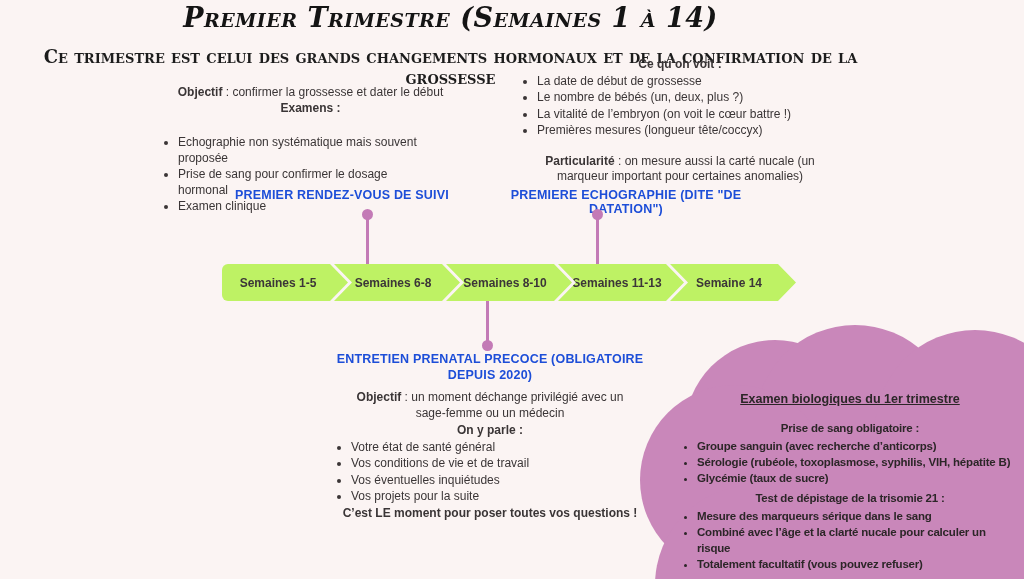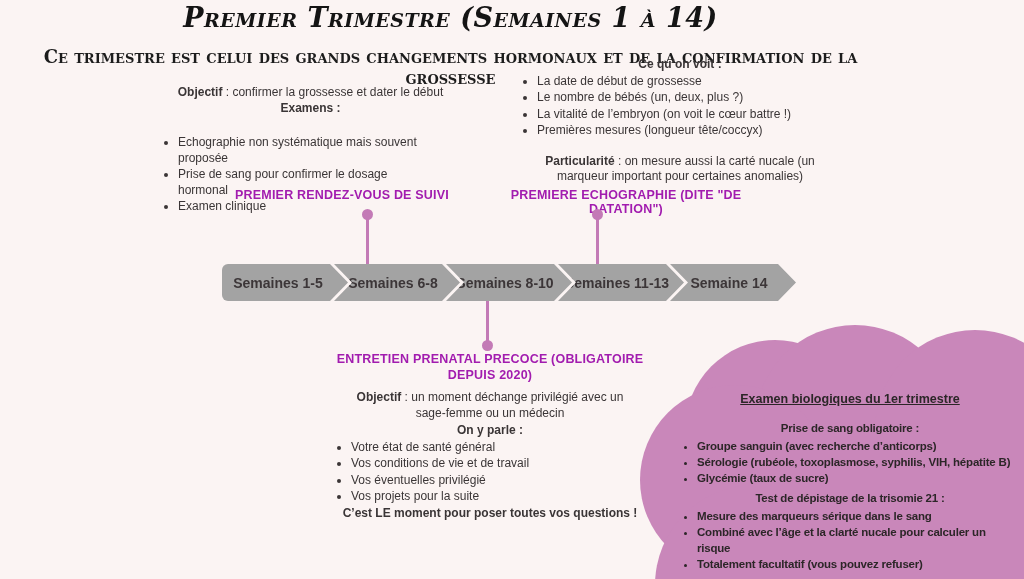--- a/index.html
+++ b/index.html
@@ -26,41 +26,41 @@
     font-family:"DejaVu Serif", serif;
     font-weight:bold;
     font-variant-caps:small-caps; font-variant:small-caps;
     font-size:18px; line-height:21px; letter-spacing:0; color:#1c1c1c;margin-top:13px;
   }
 
   
   .txt   { font-size:12px; line-height:15.5px; }
   .b     { font-weight:bold; }
   .center{ text-align:center; }
-  .caps-title { font-size:12.5px; font-weight:bold; letter-spacing:.2px; color:#a21caf; }
+  .caps-title { font-size:12.5px; font-weight:bold; letter-spacing:.2px; color:#1d4ed8; }
   ul { list-style:disc outside; }
   li { margin:1px 0; }
 
   
   .first-visit { left:138px; top:85px; width:345px; }
   .first-visit ul { width:272px; margin:19px 0 0 26px; padding-left:14px; }
   .fv-title { left:228px; top:188px; width:228px; text-align:center; }
 
   
   .echo { left:515px; top:57px; width:330px; }
   .echo ul { margin:1px 0 0 0; padding-left:22px; }
   .echo-part { margin:15px auto 0; width:300px; text-align:center; }
   .echo-title { left:488px; top:188px; width:276px; text-align:center; }
 
   
   .timeline { left:222px; top:264px; display:flex; }
   .chev {
-    width:126px; height:37px; background:#a3a3a3;
+    width:126px; height:37px; background:#bef264;
     display:flex; align-items:center; justify-content:center;
-    font-size:14px; font-weight:bold; color:#3c3638;
+    font-size:12px; font-weight:bold; color:#3c3638;
     clip-path:polygon(0 0, calc(100% - 18px) 0, 100% 50%, calc(100% - 18px) 100%, 0 100%, 18px 50%);
     padding-right:8px;
   }
   .chev.first {
     border-radius:6px 0 0 6px;
     clip-path:polygon(0 0, calc(100% - 18px) 0, 100% 50%, calc(100% - 18px) 100%, 0 100%);
     padding-right:14px;
   }
   .chev + .chev { margin-left:-14px; }
 
@@ -154,21 +154,21 @@
 
 <div class="abs entretien txt">
   <div class="ent-title caps-title">ENTRETIEN PRENATAL PRECOCE (OBLIGATOIRE DEPUIS 2020)</div>
   <div class="ent-obj">
     <span class="b">Objectif</span><span> : un moment déchange privilégié avec un sage-femme ou un médecin</span>
   </div>
   <div class="center b ent-talk">On y parle :</div>
   <ul>
     <li>Votre état de santé général</li>
     <li>Vos conditions de vie et de travail</li>
-    <li>Vos éventuelles privilégié</li>
+    <li>Vos éventuelles inquiétudes</li>
     <li>Vos projets pour la suite</li>
   </ul>
   <div class="b ent-closing">C’est LE moment pour poser toutes vos questions !</div>
 </div>
 
 <svg class="abs cloud-svg" viewBox="0 0 424 279" aria-hidden="true">
   <g fill="#c987ba">
     <circle cx="175" cy="130" r="90"></circle>
     <circle cx="255" cy="125" r="100"></circle>
     <circle cx="375" cy="130" r="100"></circle>

